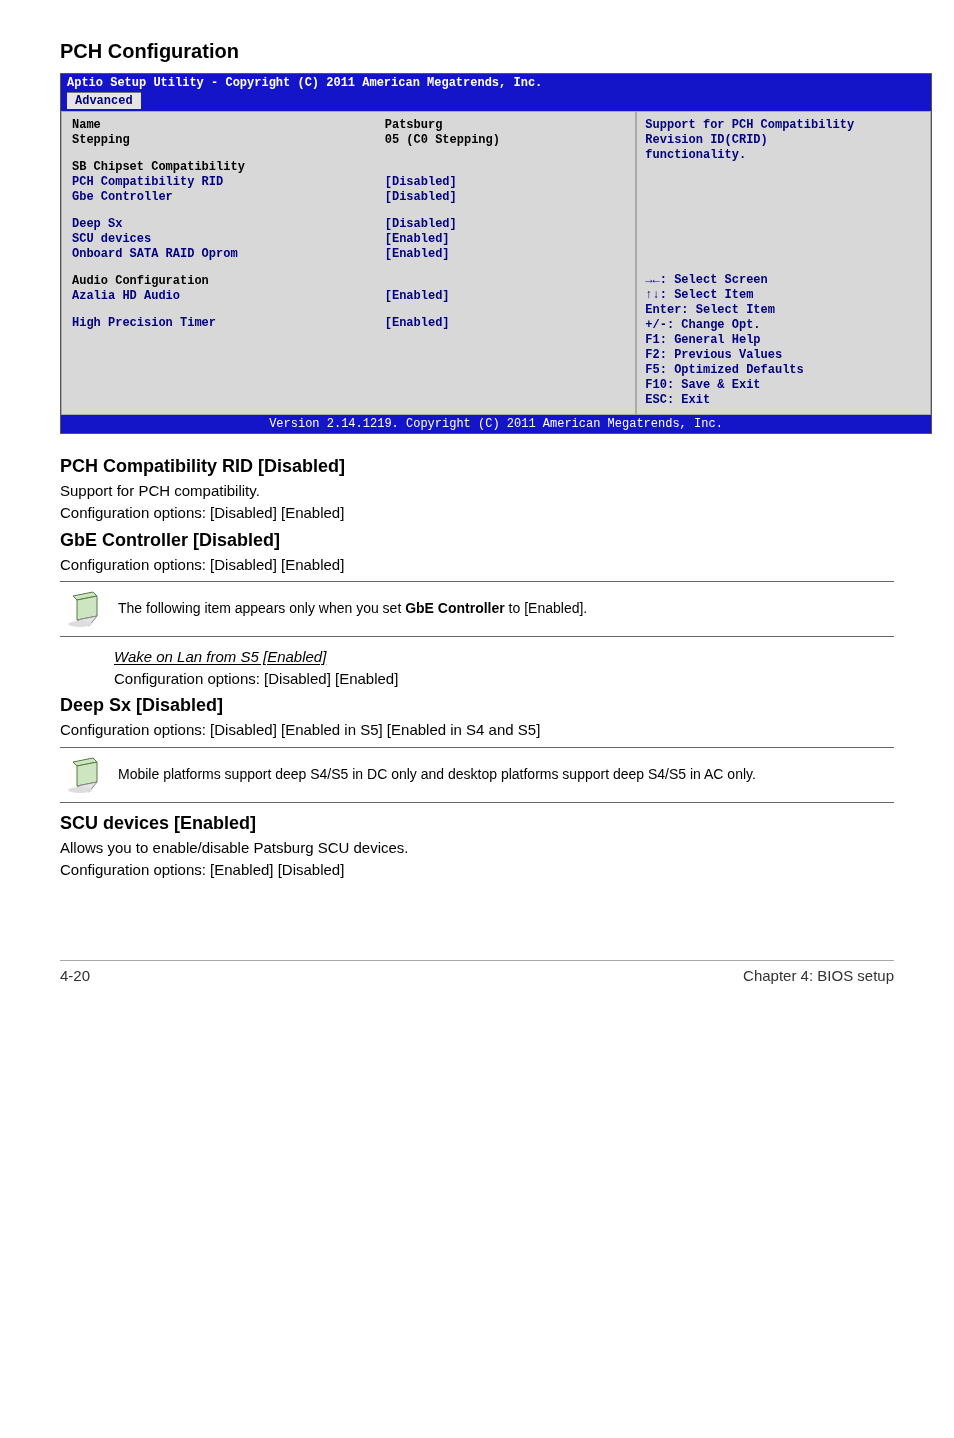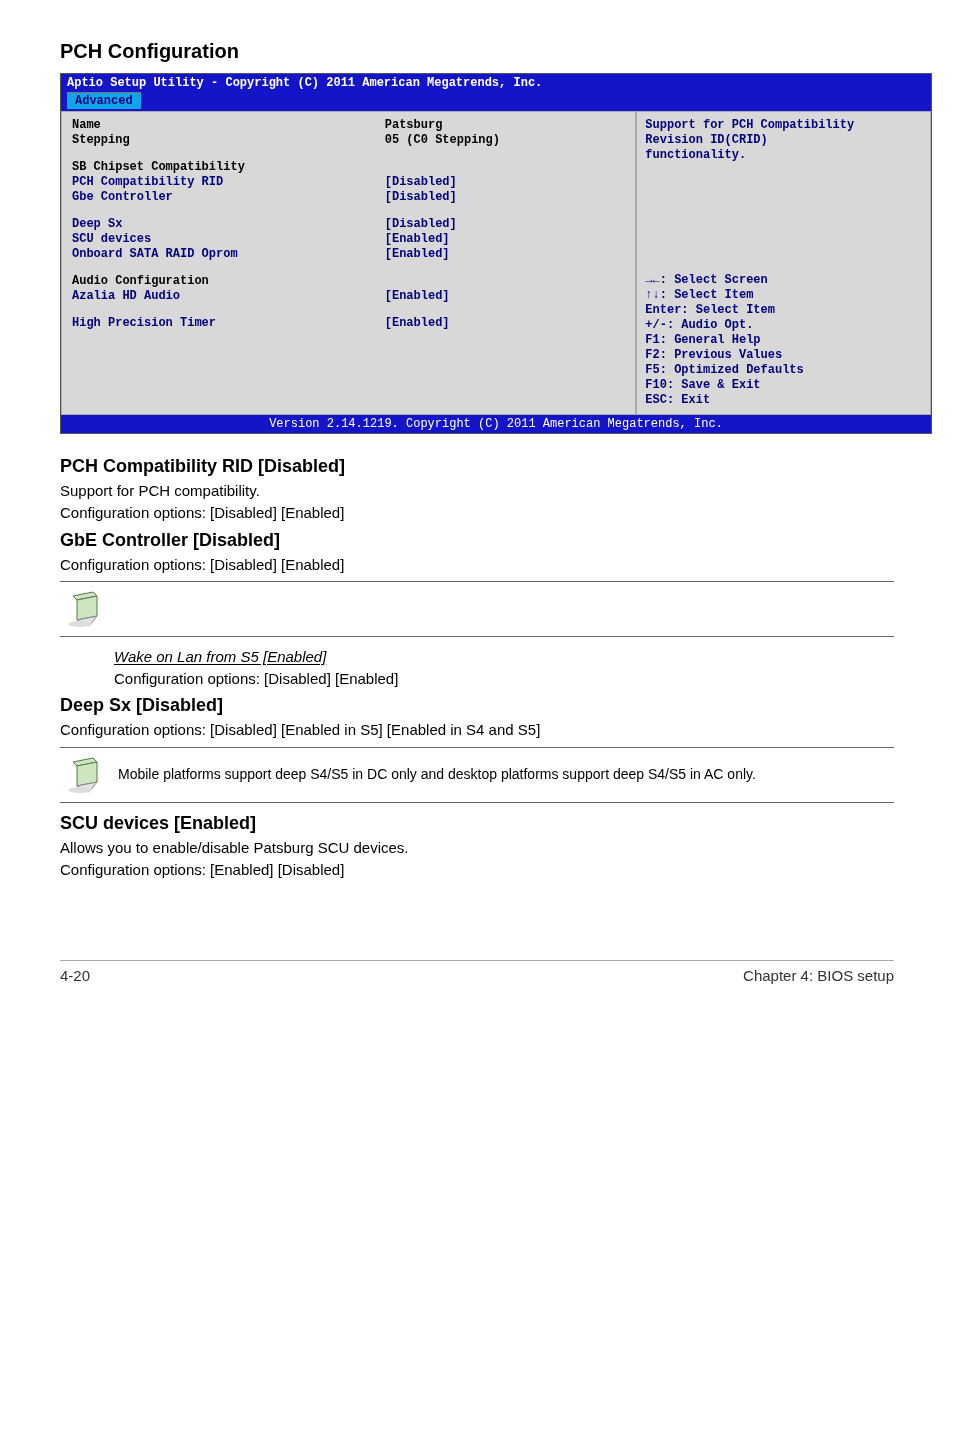--- a/index.html
+++ b/index.html
@@ -30,21 +30,21 @@
       background: #1414c8;
       color: #fff;
       padding: 2px 6px;
       font-weight: bold;
     }
     .bios-tabbar {
       background: #1414c8;
       padding: 0 6px 2px 6px;
     }
     .bios-tab {
-      background: #0ea5e9;
+      background: #e5e5e5;
       color: #000080;
       display: inline-block;
       padding: 1px 8px;
       border-top: 1px solid #777;
       font-weight: bold;
     }
     .bios-body {
       display: flex;
       align-items: stretch;
     }
@@ -200,21 +200,21 @@
       </div>
     </div>
     <div class="bios-help">
       <div class="bios-helpline">Support for PCH Compatibility</div>
       <div class="bios-helpline">Revision ID(CRID)</div>
       <div class="bios-helpline">functionality.</div>
       <div style="height:110px"></div>
       <div class="bios-helpline">→←: Select Screen</div>
       <div class="bios-helpline">↑↓:  Select Item</div>
       <div class="bios-helpline">Enter: Select Item</div>
-      <div class="bios-helpline">+/-: Audio Opt.</div>
+      <div class="bios-helpline">+/-: Change Opt.</div>
       <div class="bios-helpline">F1: General Help</div>
       <div class="bios-helpline">F2: Previous Values</div>
       <div class="bios-helpline">F5: Optimized Defaults</div>
       <div class="bios-helpline">F10: Save &amp; Exit</div>
       <div class="bios-helpline">ESC: Exit</div>
     </div>
   </div>
   <div class="bios-footer">Version 2.14.1219. Copyright (C) 2011 American Megatrends, Inc.</div>
 </div>
 
@@ -227,20 +227,23 @@
 
 <div class="note-block">
   <div class="note-icon-wrap">
     <svg width="34" height="38" viewBox="0 0 34 38">
       <polygon points="6,6 26,2 30,6 10,10" fill="#cde6c1" stroke="#557a44" stroke-width="1"></polygon>
       <polygon points="30,6 10,10 10,30 30,26" fill="#cde6c1" stroke="#557a44" stroke-width="1"></polygon>
       <polygon points="10,30 30,26 22,36" fill="#e4e4e4" stroke="#888" stroke-width="1"></polygon>
       <ellipse cx="13" cy="34" rx="12" ry="3" fill="#ddd"></ellipse>
     </svg>
   </div>
+  <div class="note-text">
+    <span>The following item appears only when you set </span><span class="bold">GbE Controller</span><span> to [Enabled].</span>
+  </div>
 </div>
 
 <div class="indent">
   <p class="body-text"><span class="underline-link">Wake on Lan from S5 [Enabled]</span></p>
   <p class="body-text">Configuration options: [Disabled] [Enabled]</p>
 </div>
 
 <h3 class="body-heading">Deep Sx [Disabled]</h3>
 <p class="body-text">Configuration options: [Disabled] [Enabled in S5] [Enabled in S4 and S5]</p>
 

